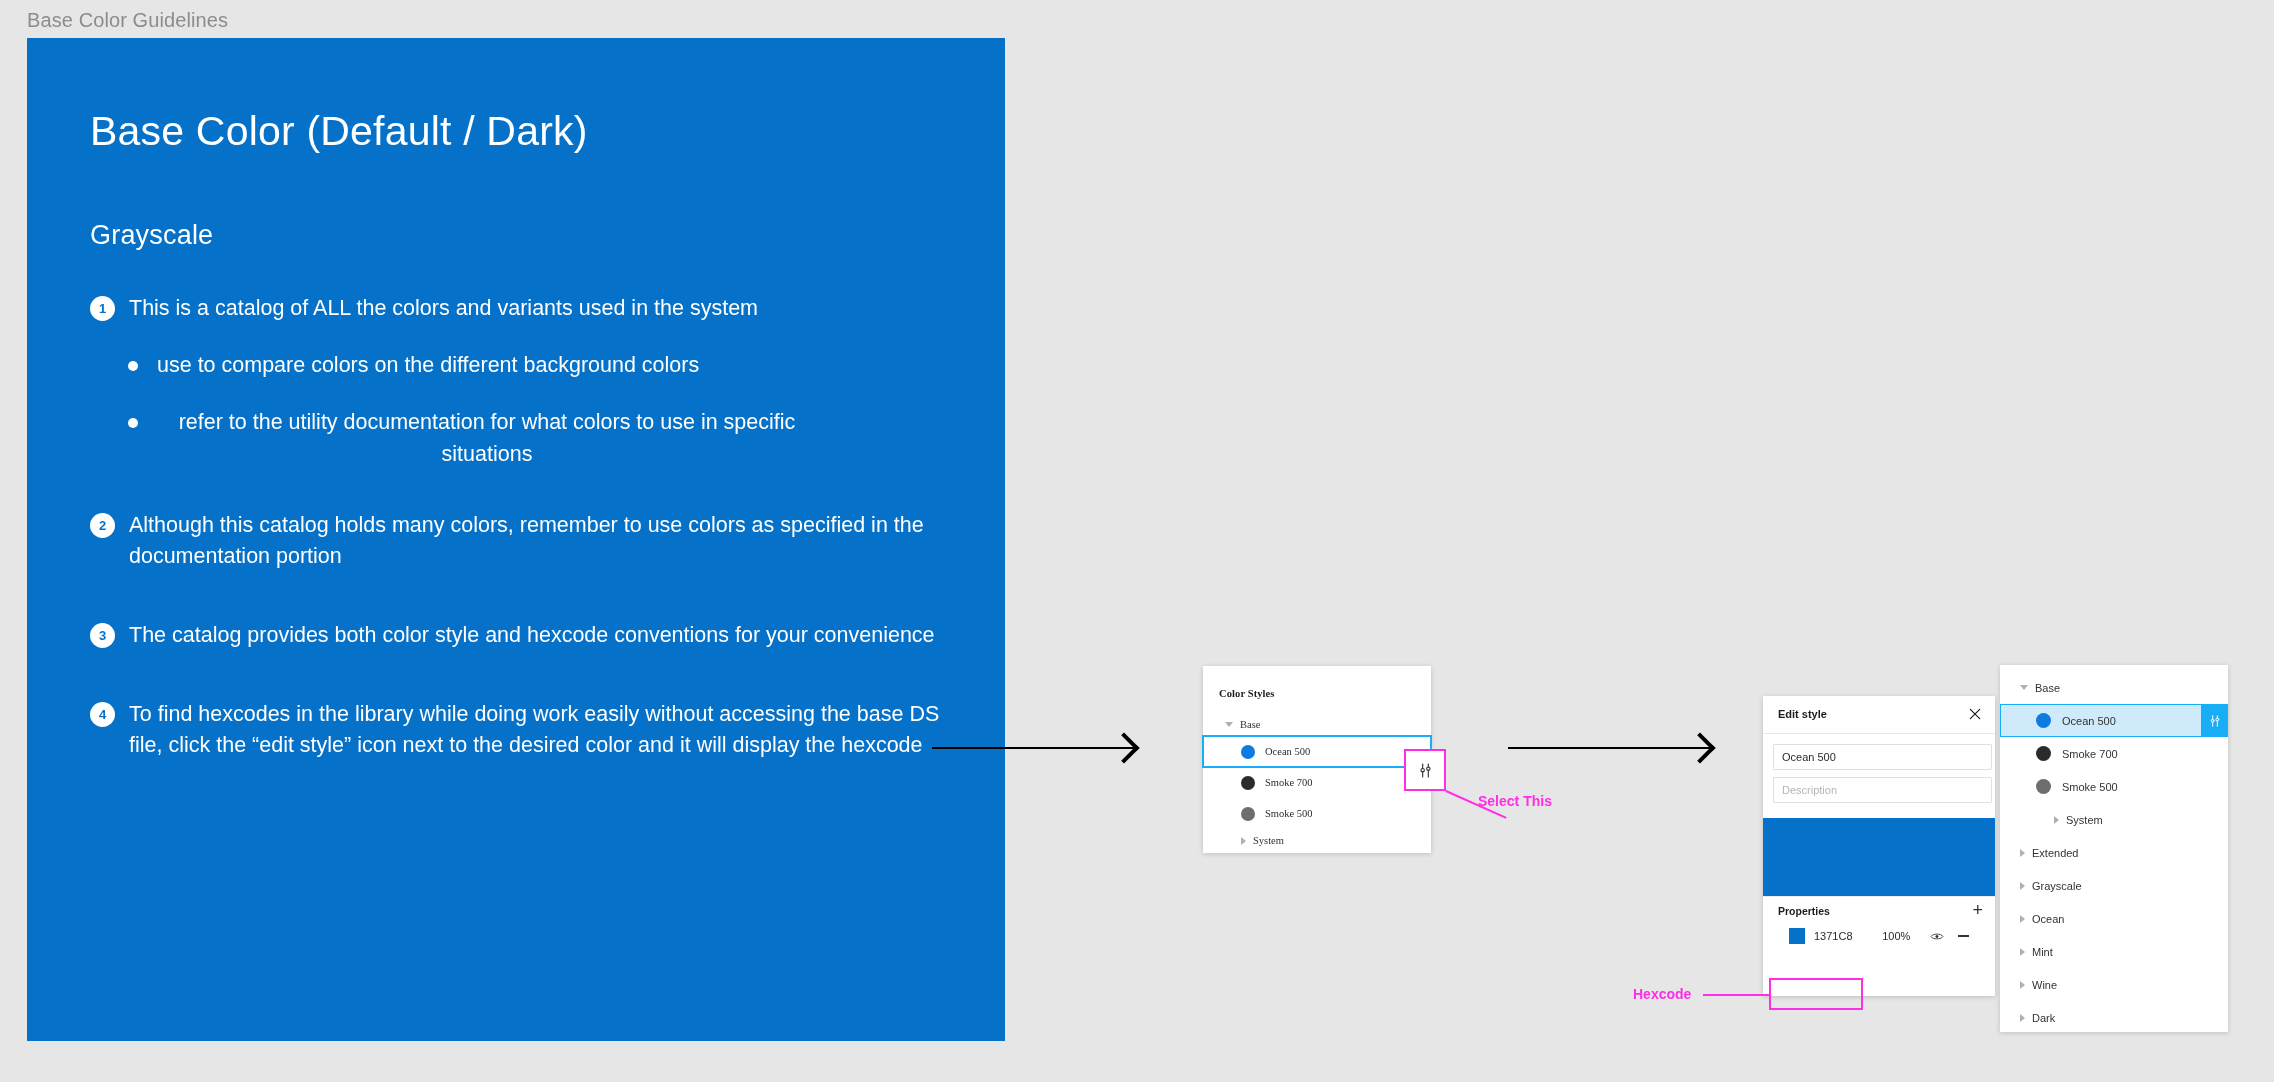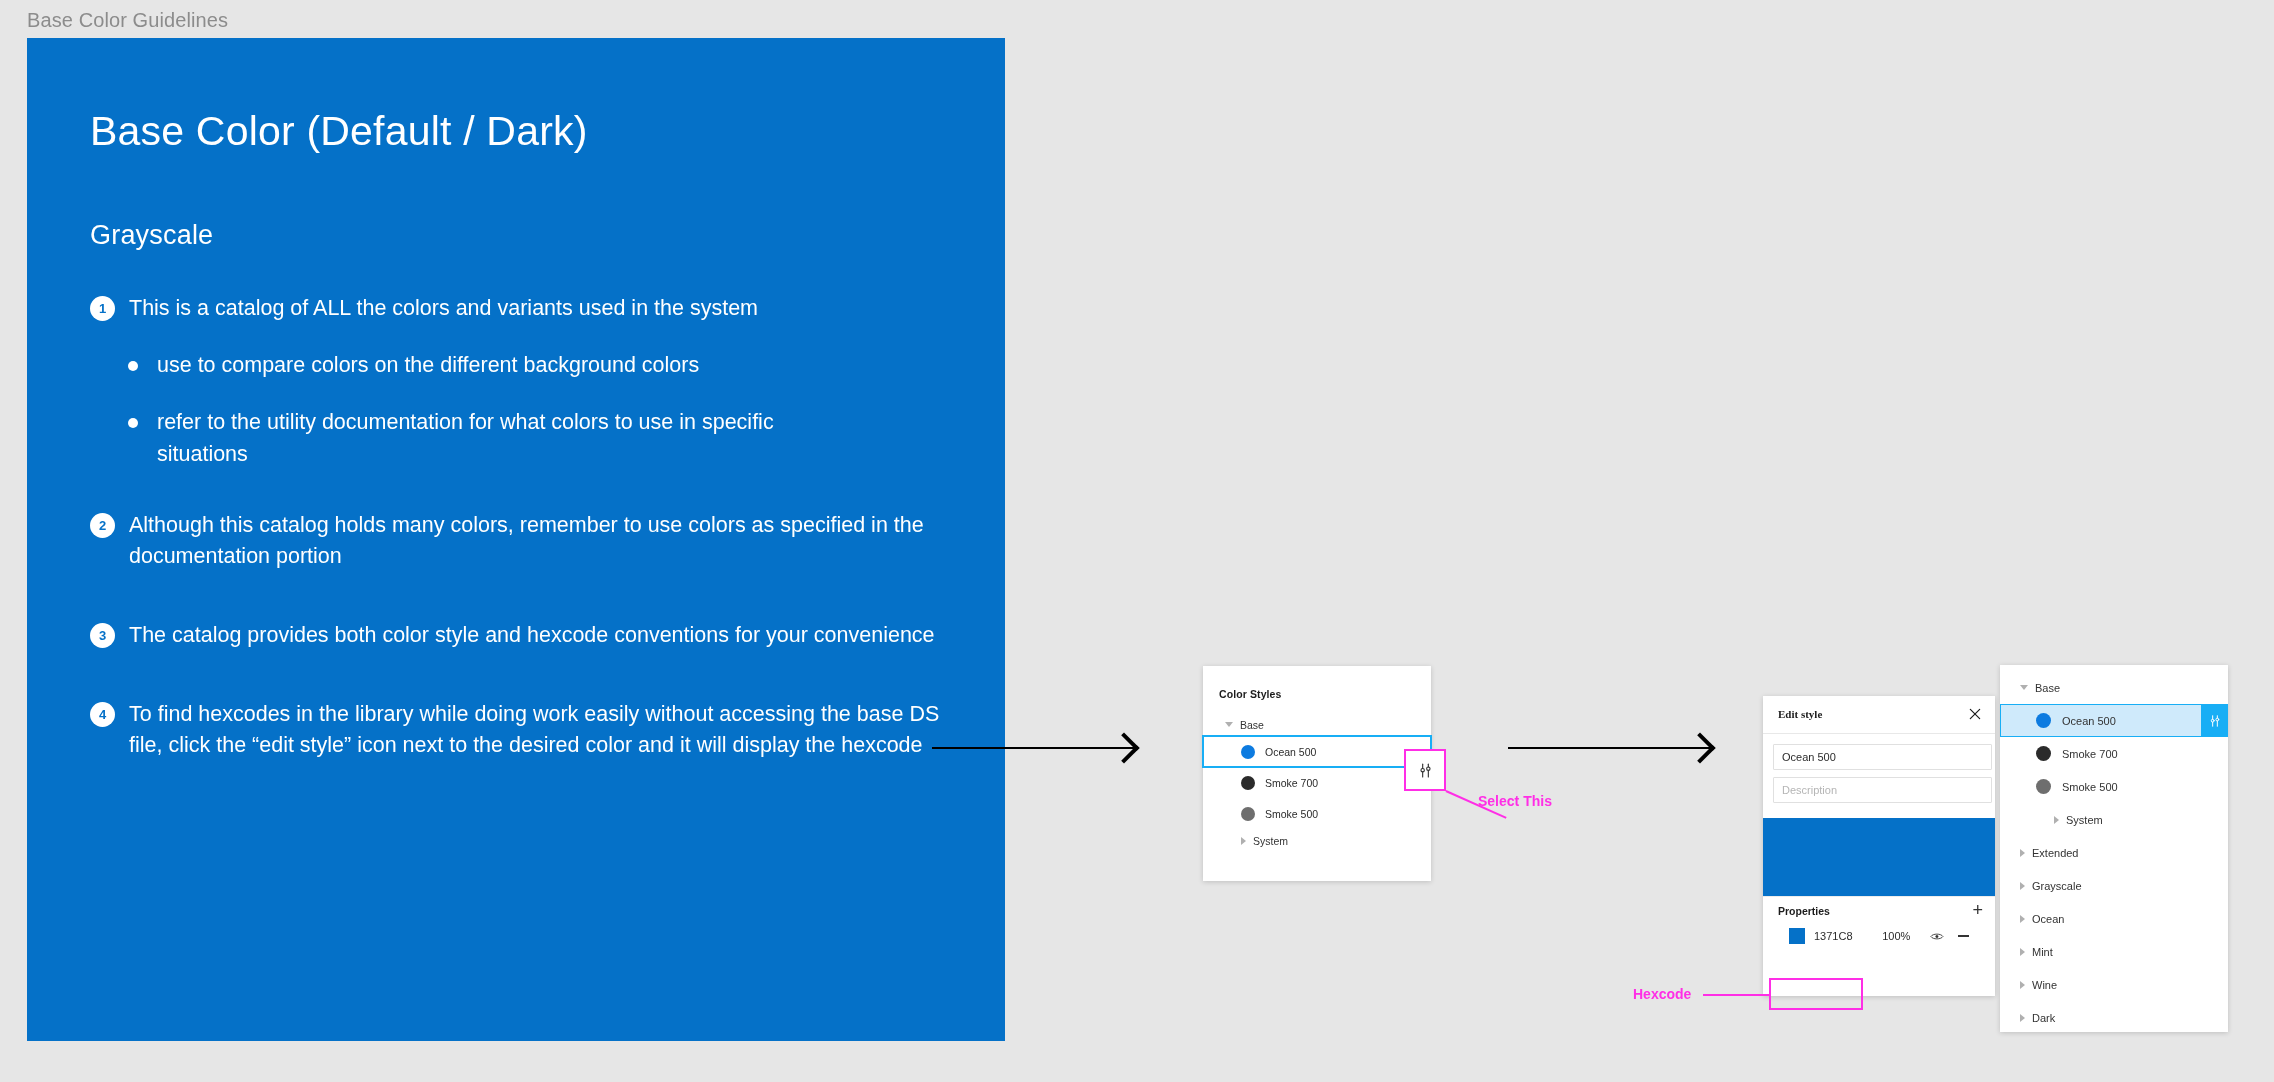--- a/index.html
+++ b/index.html
@@ -45,21 +45,21 @@
     background: #ffffff; color: #0571C8;
     font-size: 13px; font-weight: 700;
     display: flex; align-items: center; justify-content: center;
     margin-top: 3px; margin-right: 14px;
   }
   .gitem-text {
     font-size: 21.5px; color: #ffffff; line-height: 1.45;
     max-width: 820px; font-weight: 400;
   }
 
-  .sublist { margin: 26px 0 40px 38px; }
+  .sublist { margin: 26px 0 40px 38px; text-align: center; }
   .subitem { display: flex; align-items: flex-start; margin-bottom: 26px; }
   .dot {
     flex: 0 0 auto;
     width: 10px; height: 10px; border-radius: 50%;
     background: #ffffff; margin-top: 11px; margin-right: 19px;
   }
   .subitem-text {
     font-size: 21.5px; color: #ffffff; line-height: 1.45; max-width: 660px;
   }
   .gap-lg { height: 30px; }
@@ -77,21 +77,21 @@
   #arrow-1 { left: 932px; top: 747px; width: 203px; }
   #arrow-2 { left: 1508px; top: 747px; width: 203px; }
 
   
   .panel {
     position: absolute; background: #ffffff;
     box-shadow: 0 1px 5px rgba(0,0,0,.17);
   }
 
   
-  #color-styles-panel { left: 1203px; top: 666px; width: 228px; height: 215px; }
+  #color-styles-panel { left: 1203px; top: 666px; width: 228px; height: 187px; font-family: Liberation Serif, serif; }
   .cs-title {
     position: absolute; left: 16px; top: 22px;
     font-size: 10.5px; font-weight: 700; color: #1c1c1c;
     letter-spacing: .1px;
   }
   .cs-list { position: absolute; left: 0; top: 47px; right: 0; }
   .cs-row {
     position: relative; display: flex; align-items: center;
     height: 23px; padding-left: 22px;
   }
@@ -126,21 +126,21 @@
   
   .ann-label {
     position: absolute; color: #FF2EE6; font-size: 14px; font-weight: 700;
     white-space: nowrap;
   }
   .ann-line { position: absolute; background: #FF2EE6; height: 1.6px; transform-origin: left center; }
 
   
   #edit-style-panel { left: 1763px; top: 696px; width: 232px; height: 300px; }
   .es-header {
-    position: relative; height: 38px; border-bottom: 1px solid #e8e8e8; font-family: Liberation Serif, serif;
+    position: relative; height: 38px; border-bottom: 1px solid #e8e8e8;
   }
   .es-title {
     position: absolute; left: 15px; top: 12px;
     font-size: 11px; font-weight: 700; color: #1c1c1c;
   }
   .es-close {
     position: absolute; right: 12px; top: 10px;
     width: 16px; height: 16px; cursor: pointer;
   }
   .es-body { padding: 10px 3px 8px 10px; }

